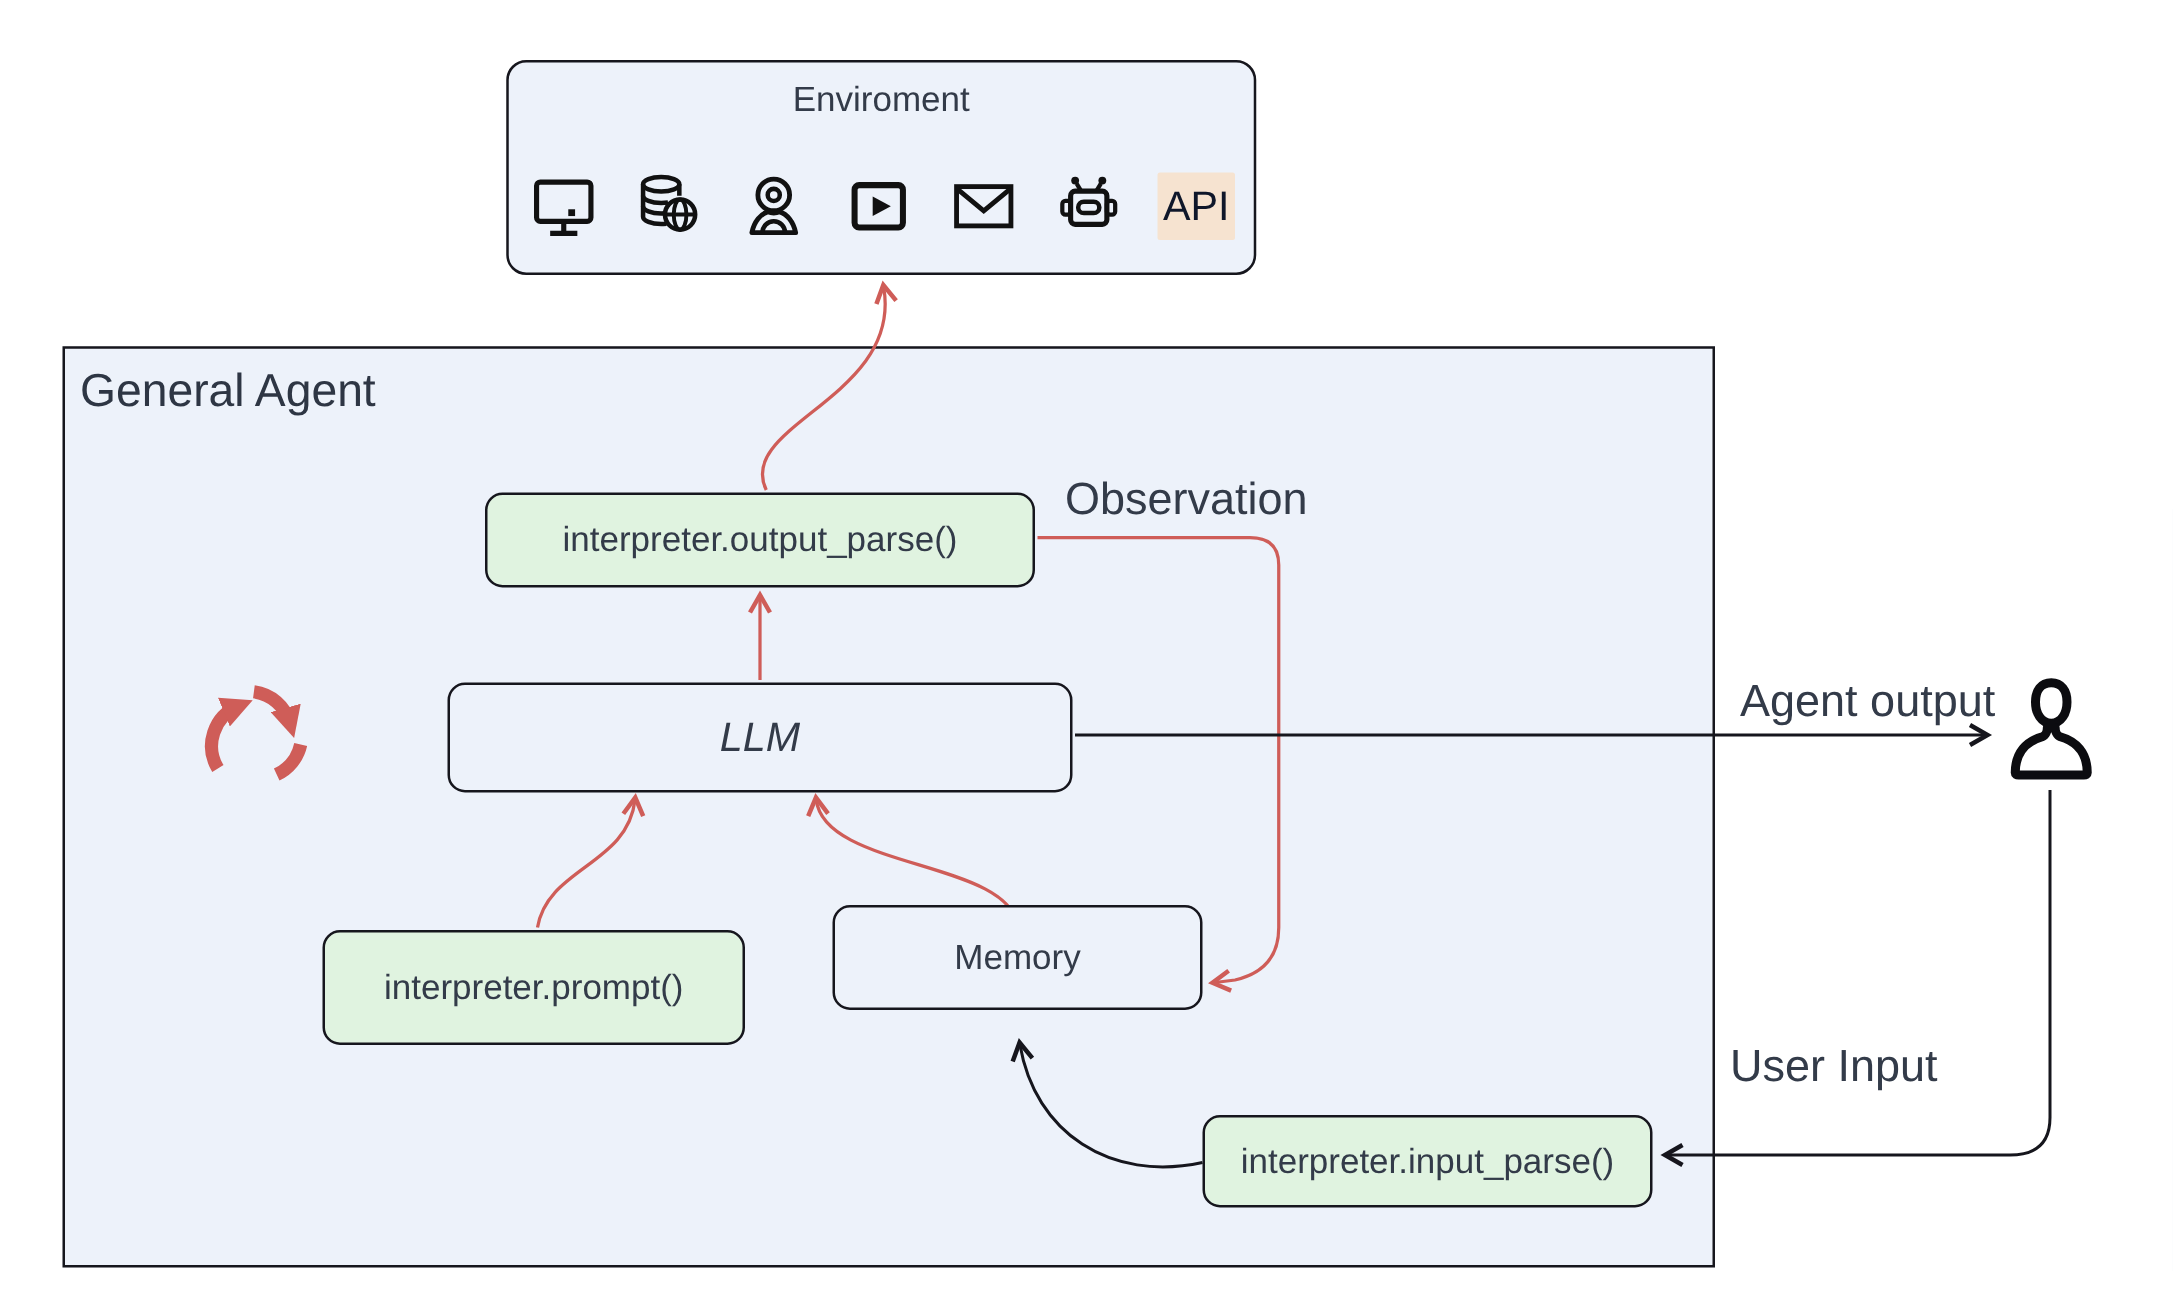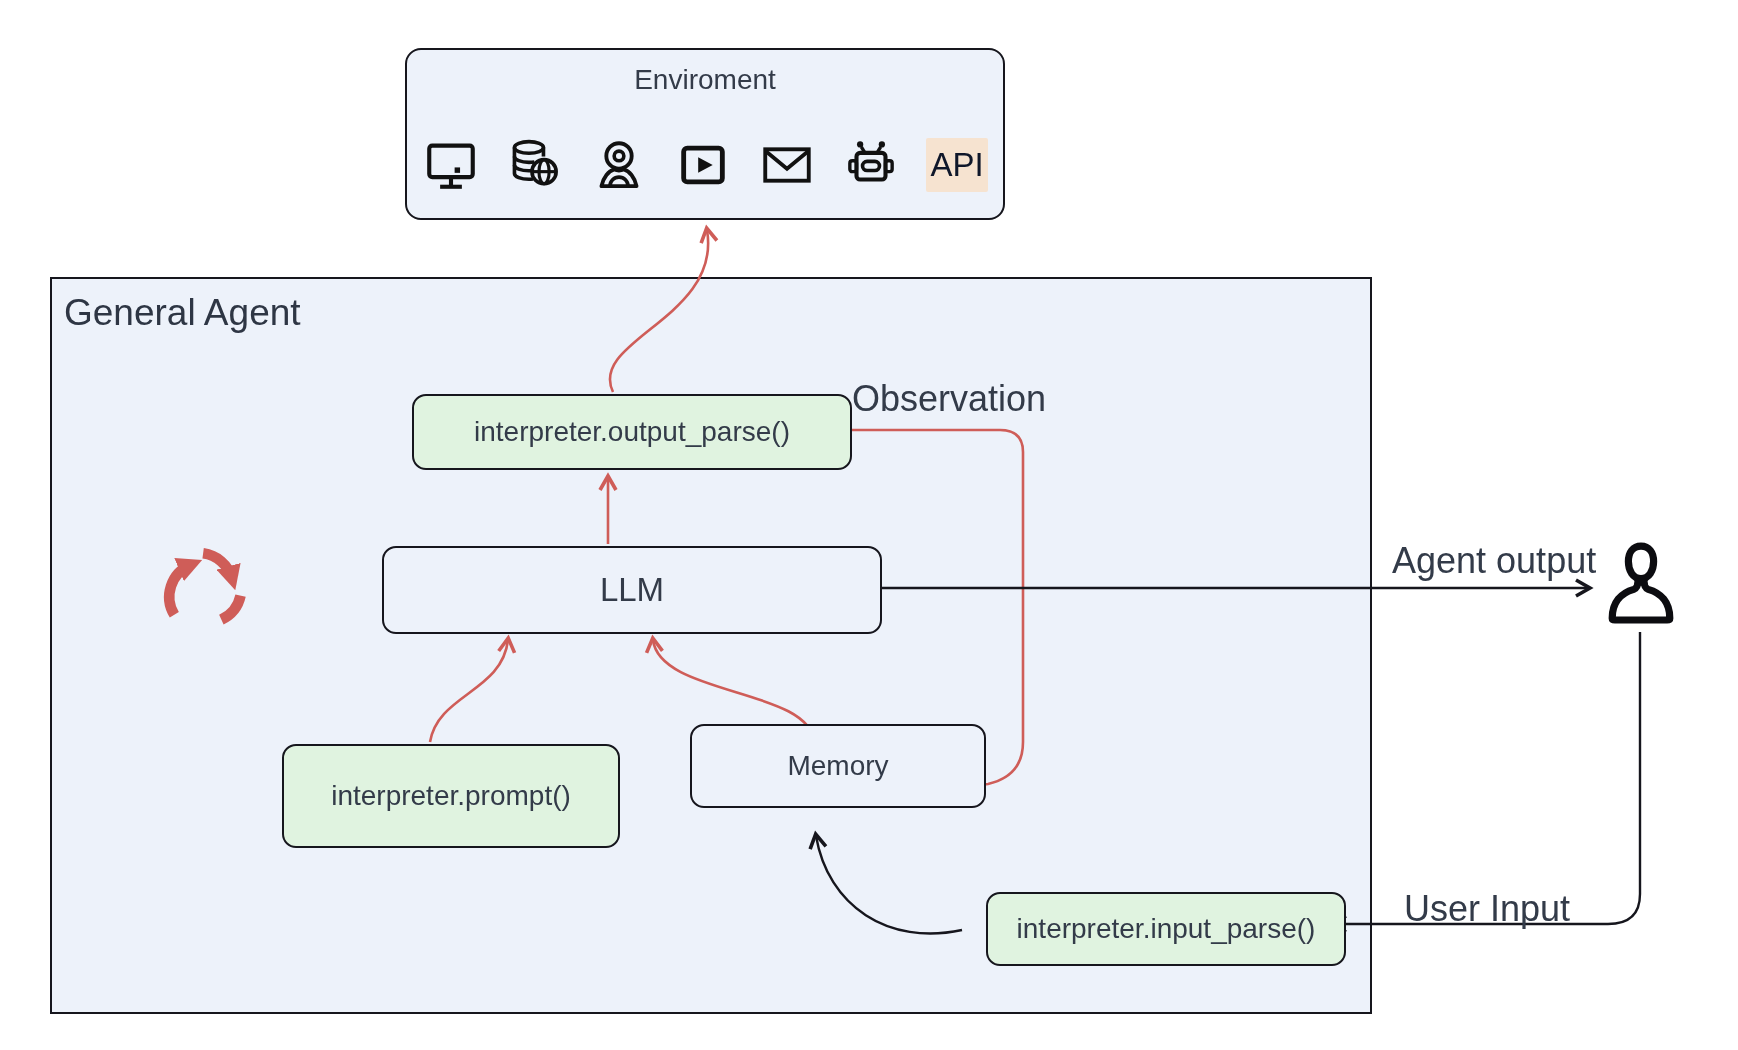--- a/index.html
+++ b/index.html
@@ -2,21 +2,21 @@
 <html><head>
 <meta charset="utf-8">
 <style>
   html,body{margin:0;padding:0;background:#ffffff;}
   .canvas{
     position:relative;width:1738px;height:1050px;background:#ffffff;
     font-family:"Liberation Sans", sans-serif;color:#333b49;overflow:hidden;
   }
   .node{
     position:absolute;box-sizing:border-box;border:2.5px solid #16161d;
-    display:flex;align-items:center;justify-content:center;z-index:3;margin-left:24px;
+    display:flex;align-items:center;justify-content:center;z-index:3;
   }
   .rounded{border-radius:14px;}
   .blue-fill{background:#edf2fa;}
   .green-fill{background:#e0f3e0;}
   .node-label{font-size:28px;color:#333b49;white-space:nowrap;}
   .llm-label{font-size:33px;}
   
   .env-box{
     position:absolute;left:405px;top:48px;width:600px;height:172px;
     background:#edf2fa;border:2.5px solid #16161d;border-radius:16px;
@@ -30,29 +30,29 @@
     justify-content:center;font-size:33px;color:#0f172a;border-radius:2px;
   }
   
   .ga-box{
     position:absolute;left:50px;top:277px;width:1322px;height:737px;
     background:#edf2fa;border:2.5px solid #16161d;box-sizing:border-box;z-index:1;
   }
   .ga-title{position:absolute;left:64px;top:292px;font-size:37px;color:#2e3644;z-index:3;}
   
   .output-parse{left:388px;top:394px;width:440px;height:76px;}
-  .llm{left:358px;top:546px;width:500px;height:88px;}
-  .prompt{left:258px;top:744px;width:338px;height:104px;}
+  .llm{left:358px;top:546px;width:500px;height:88px;font-style:italic;}
+  .prompt{left:258px;top:744px;width:338px;height:92px;}
   .memory{left:666px;top:724px;width:296px;height:84px;}
   .input-parse{left:962px;top:892px;width:360px;height:74px;}
   
   .float-label{position:absolute;font-size:36px;color:#333b49;z-index:3;white-space:nowrap;}
   .observation{left:852px;top:378px;}
   .agent-output{left:1392px;top:540px;}
-  .user-input{left:1384px;top:888px;margin-left:20px;}
+  .user-input{left:1384px;top:832px;}
   
   .loop-icon{position:absolute;left:158px;top:538px;z-index:3;}
   .person-icon{position:absolute;left:1596px;top:536px;z-index:3;}
   .overlay{position:absolute;left:0;top:0;z-index:2;pointer-events:none;}
 </style>
 </head>
 <body>
 
 <div class="canvas">
 

